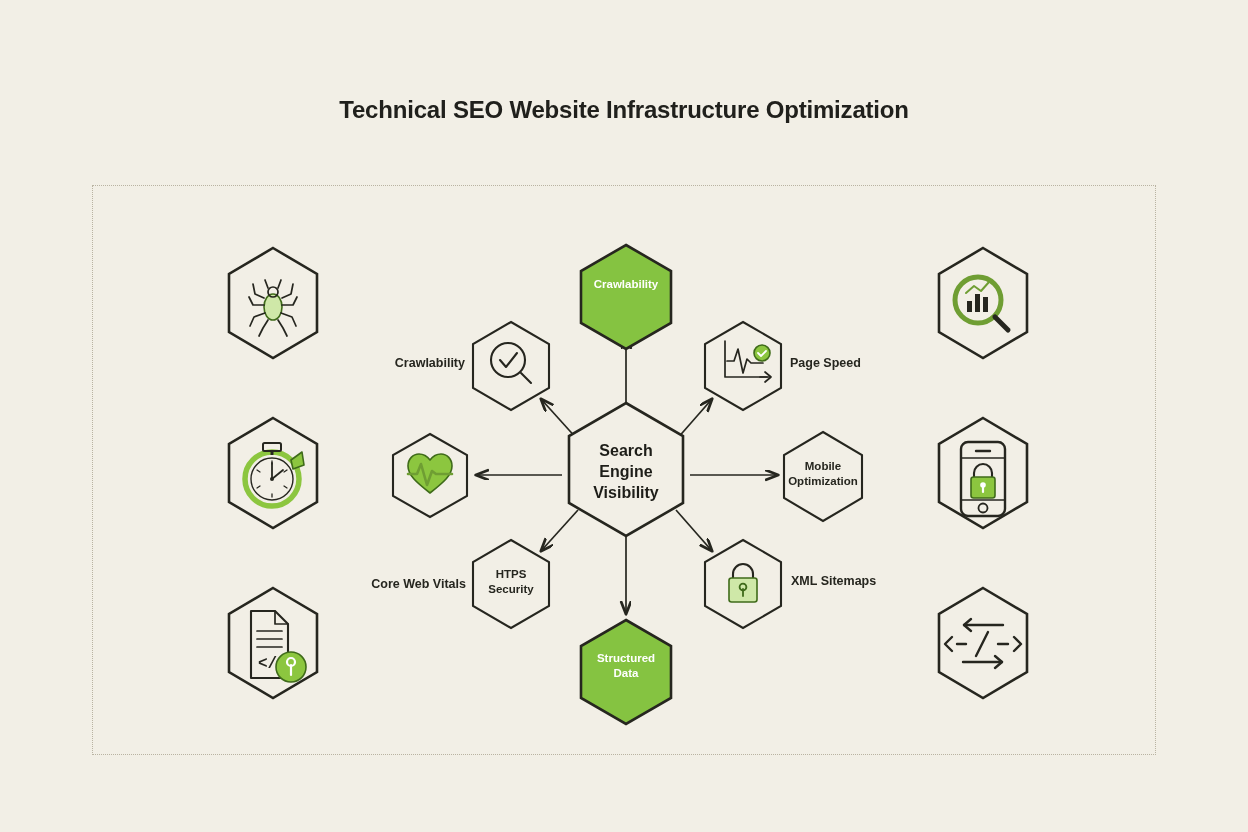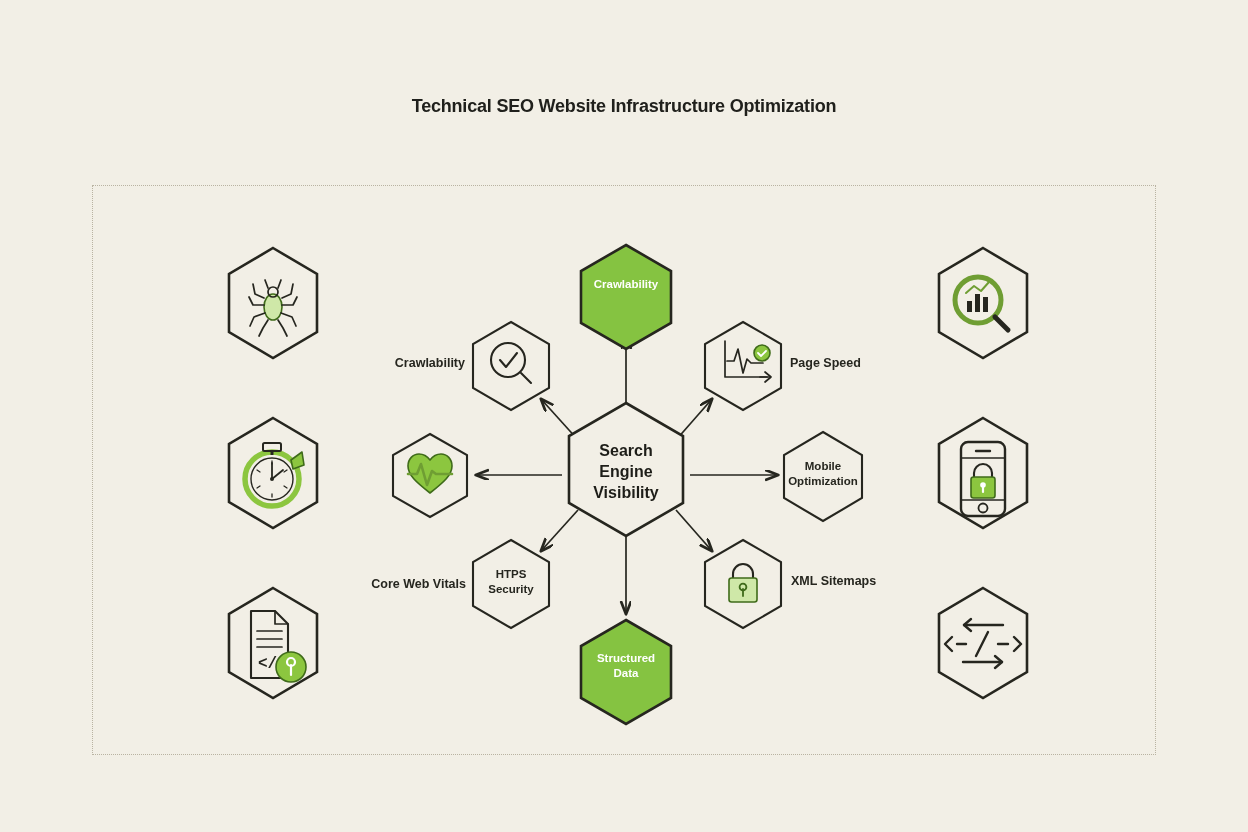--- a/index.html
+++ b/index.html
@@ -9,21 +9,21 @@
     background:#f2efe6;
     font-family:"Liberation Sans", sans-serif;
     overflow:hidden;
     position:relative;
   }
   #stage{position:absolute;inset:0;width:1248px;height:832px;}
   #page-title{
     position:absolute;
     top:96px;left:0;width:1248px;
     text-align:center;
-    font-size:18px;
+    font-size:24px;
     font-weight:bold;
     color:#20201c;
     letter-spacing:-0.2px;
   }
   #frame{
     position:absolute;
     left:92px;top:185px;
     width:1064px;height:570px;
     border:1px dotted #b9b3a2;
     box-sizing:border-box;

